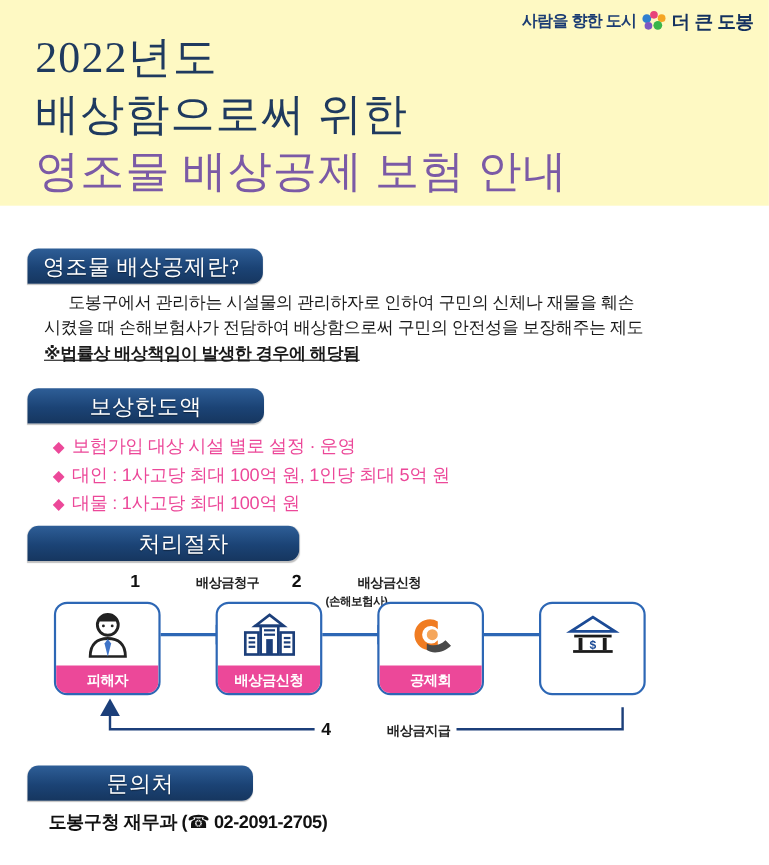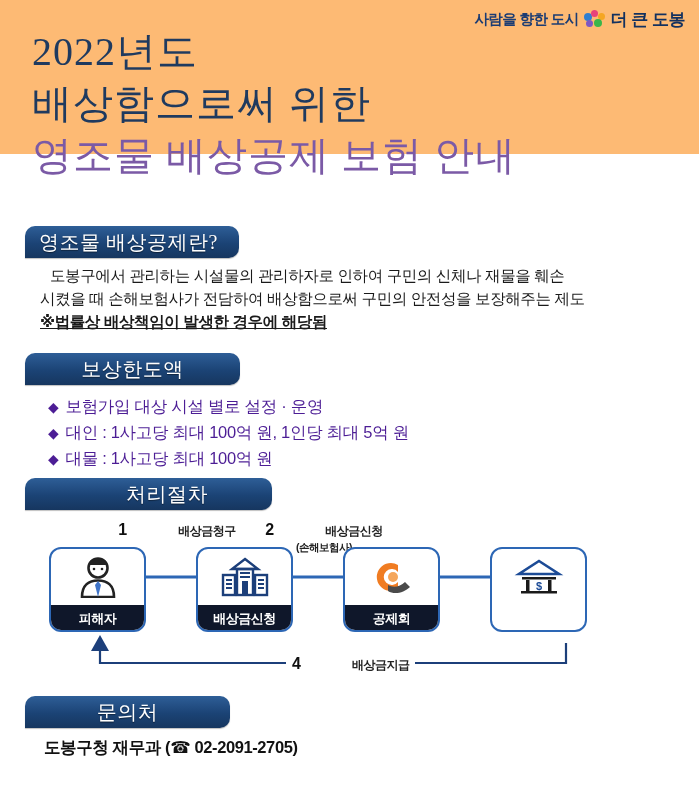--- a/index.html
+++ b/index.html
@@ -12,22 +12,22 @@
     height: 786px;
     position: relative;
     font-family: "Liberation Sans", "DejaVu Sans", sans-serif;
     overflow: hidden;
   }
 
   
   .header-band {
     position: absolute;
     left: 0; top: 0;
-    width: 699px; height: 154px;
-    background: #fdba74;
+    width: 699px; height: 187px;
+    background: #fef9c3;
   }
   .brand-logo {
     position: absolute;
     right: 14px; top: 8px;
     display: flex;
     align-items: center;
     gap: 5px;
     white-space: nowrap;
   }
   .brand-tag {
@@ -104,21 +104,21 @@
     white-space: nowrap;
   }
   .note-line {
     font-weight: bold;
     text-decoration: underline;
   }
   .bullet-row {
     position: absolute;
     font-size: 16.5px;
     line-height: 26px;
-    color: #4c1d95;
+    color: #ec4899;
     letter-spacing: -0.3px;
     white-space: nowrap;
   }
   .bullet-mark { margin-right: 7px; font-size: 14px; }
 
   
   .flow {
     position: absolute;
     left: 0; top: 515px;
     width: 699px; height: 175px;
@@ -133,21 +133,21 @@
     overflow: hidden;
   }
   .node-icon {
     height: 56px;
     display: flex;
     align-items: center;
     justify-content: center;
   }
   .node-label {
     height: 27px;
-    background: #0f172a;
+    background: #ec4899;
     color: #ffffff;
     font-size: 13px;
     font-weight: bold;
     letter-spacing: -0.5px;
     display: flex;
     align-items: center;
     justify-content: center;
   }
   .node-label.dark { background: #4d7c0f; margin-top: 31px; }
   .step-label {
@@ -222,21 +222,21 @@
     <div class="hero-line hero-1">2022년도</div>
     <div class="hero-line hero-2">배상함으로써 위한</div>
     <div class="hero-line hero-3">영조물 배상공제 보험 안내</div>
   </div>
 </div>
 
 <div class="pill" style="left:25px; top:226px; width:200px; padding-left:14px;">
   <span class="pill-text">영조물 배상공제란?</span>
 </div>
 
-<div class="body-text" style="left:50px; top:264px;">도봉구에서 관리하는 시설물의 관리하자로 인하여 구민의 신체나 재물을 훼손</div>
+<div class="body-text" style="left:62px; top:264px;">도봉구에서 관리하는 시설물의 관리하자로 인하여 구민의 신체나 재물을 훼손</div>
 <div class="body-text" style="left:40px; top:287px;">시켰을 때 손해보험사가 전담하여 배상함으로써 구민의 안전성을 보장해주는 제도</div>
 <div class="body-text note-line" style="left:40px; top:310px;">※법률상 배상책임이 발생한 경우에 해당됨</div>
 
 <div class="pill" style="left:25px; top:353px; width:215px; justify-content:center;">
   <span class="pill-text">보상한도액</span>
 </div>
 
 <div class="bullet-row" style="left:48px; top:393px;">
   <span class="bullet-mark">◆</span><span>보험가입 대상 시설 별로 설정 · 운영</span>
 </div>

